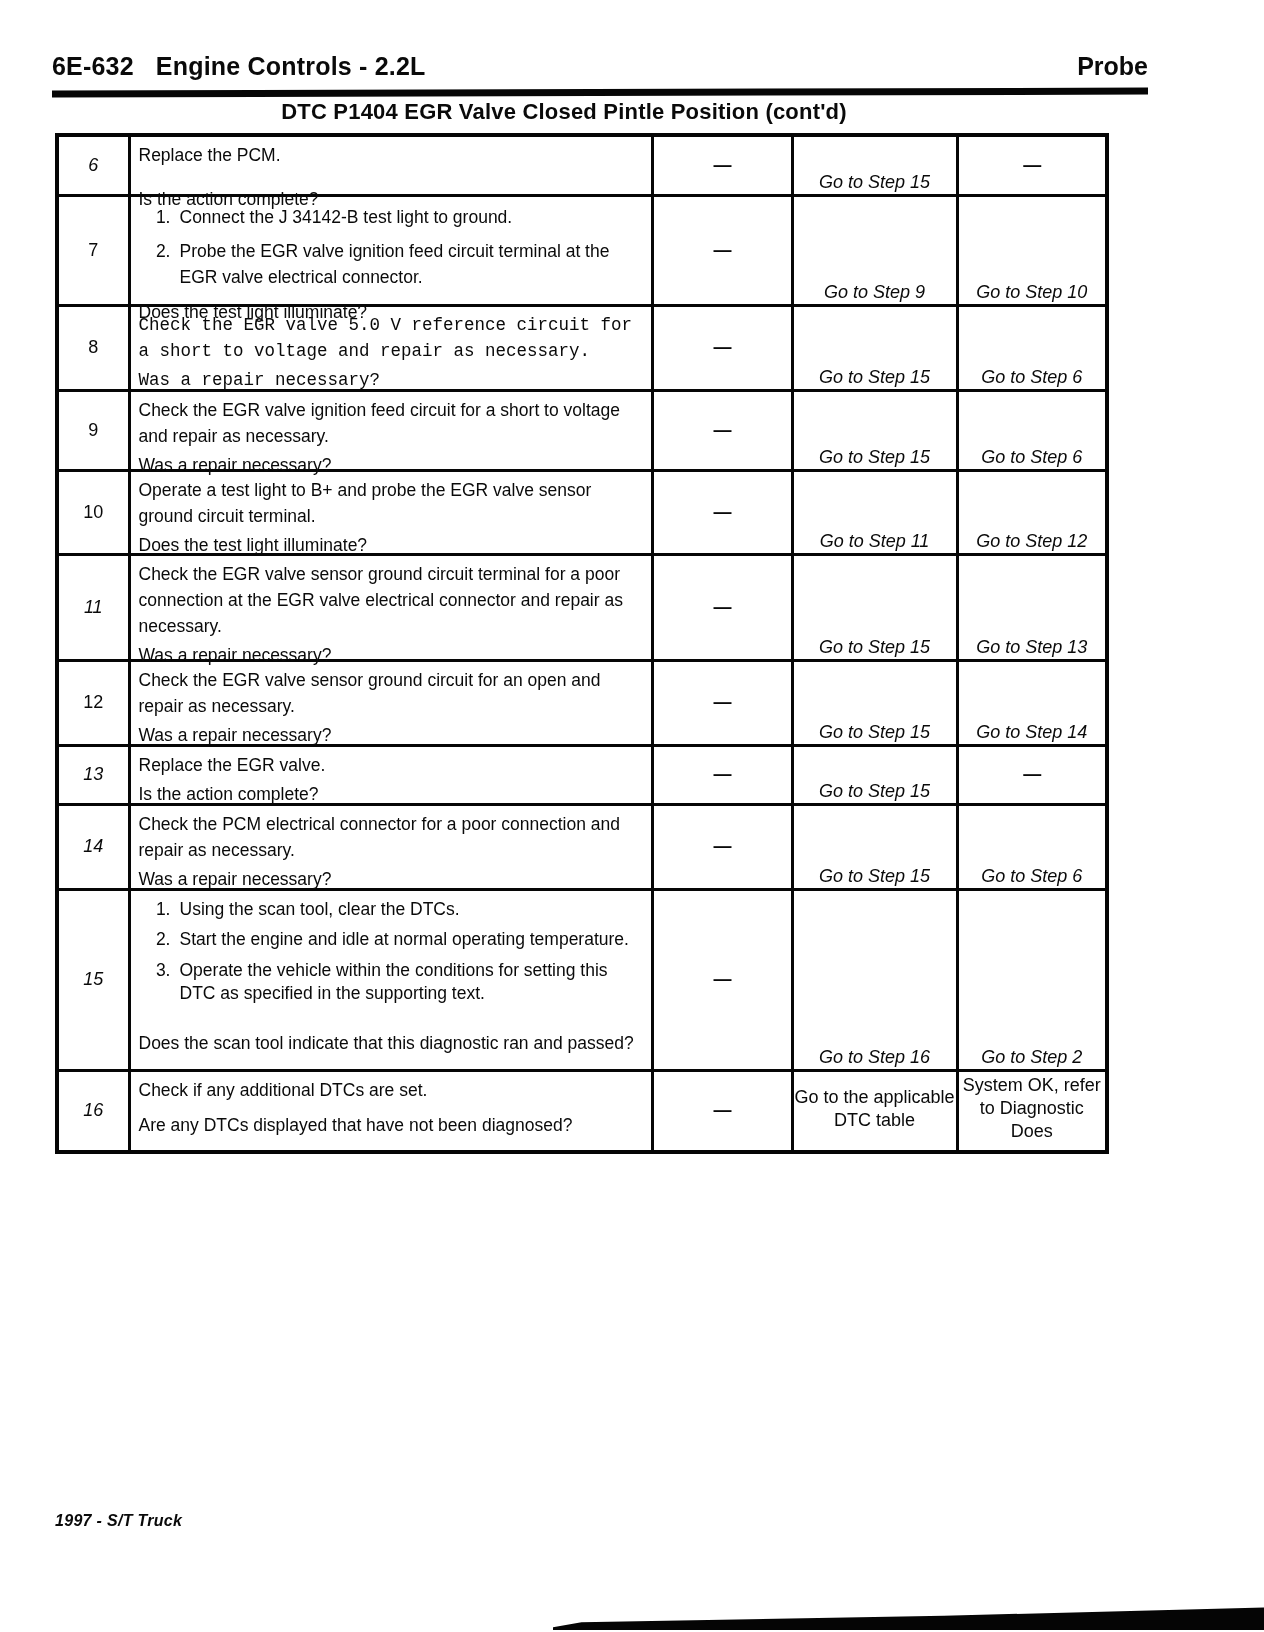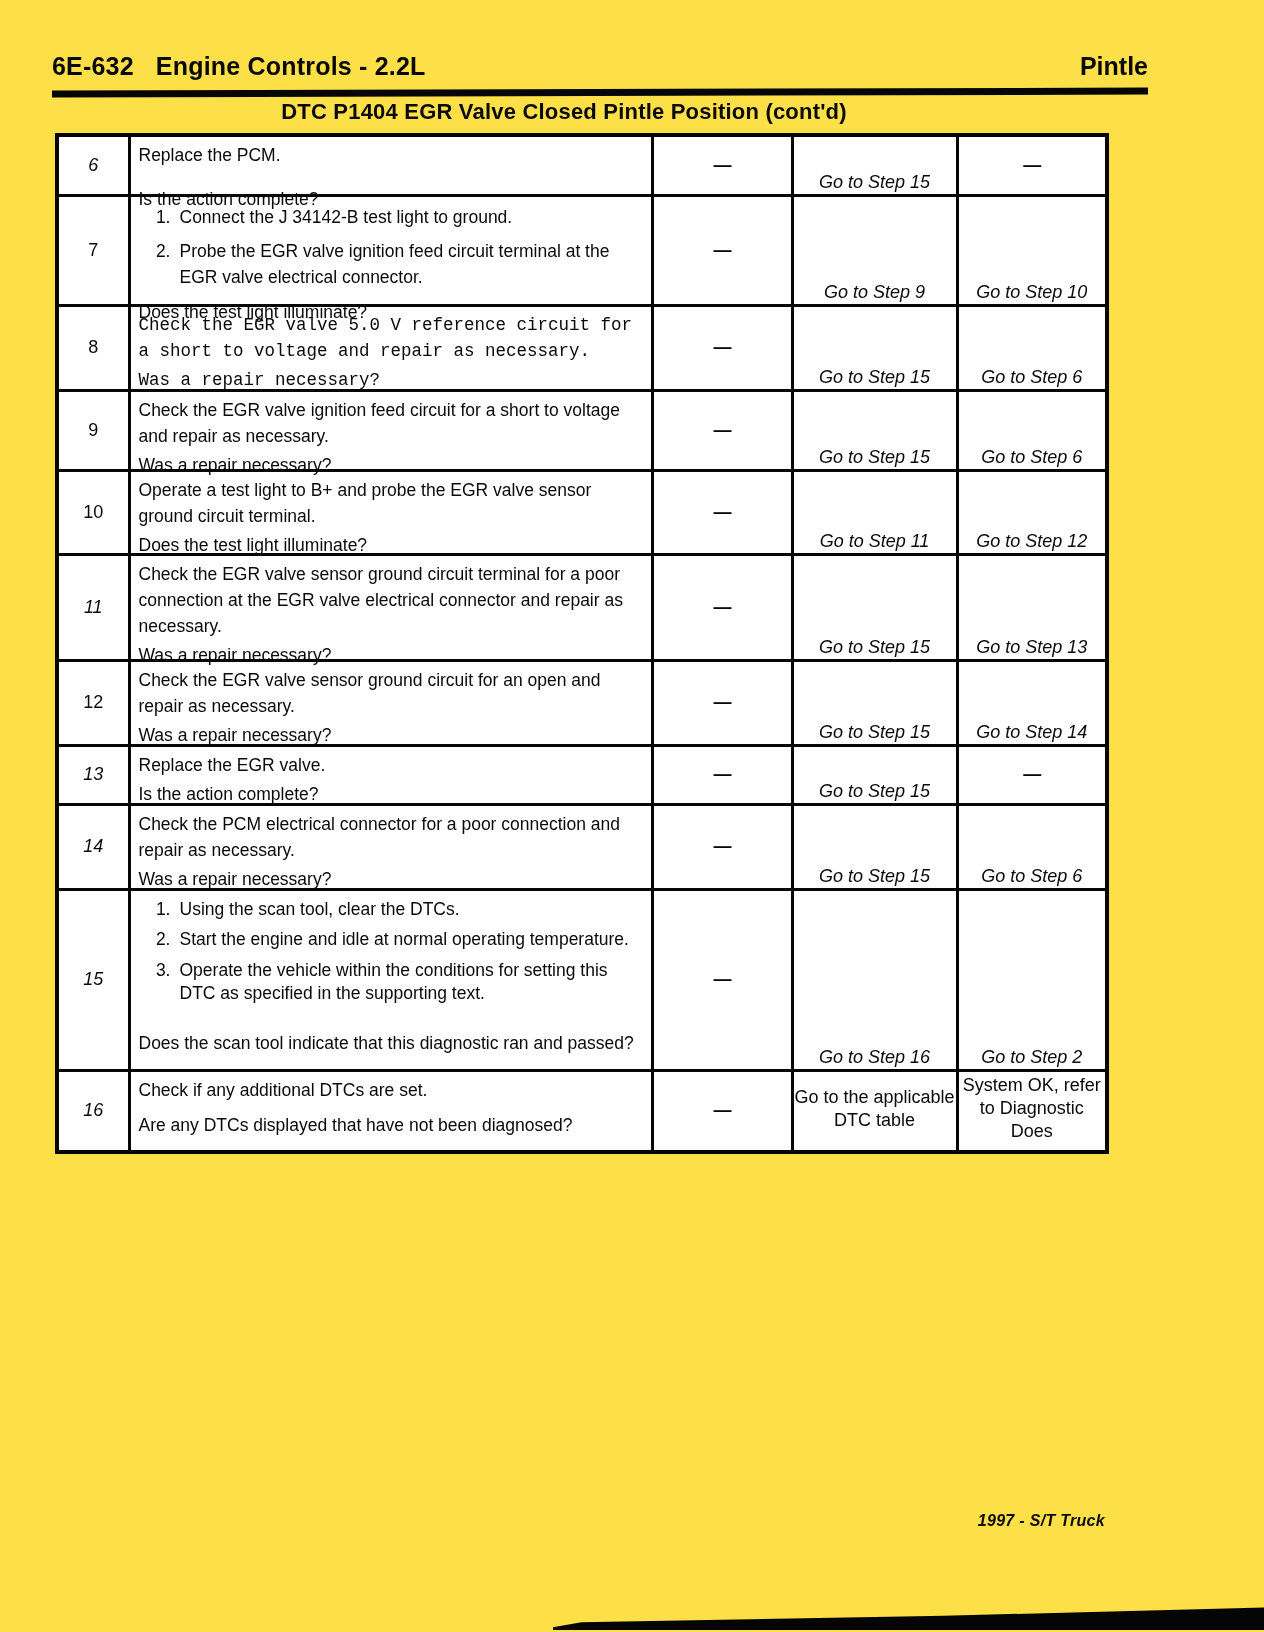--- a/index.html
+++ b/index.html
@@ -1,17 +1,17 @@
 <!DOCTYPE html>
 <html><head>
 <meta charset="utf-8">
 <style>
   html,body{margin:0;padding:0;background:#e8e8e8;}
   .page{
-    position:relative;width:1264px;height:1632px;background:#fde047;
+    position:relative;width:1264px;height:1632px;background:#ffffff;
     font-family:"Liberation Sans",sans-serif;color:#0a0a0a;overflow:hidden;
   }
   
   .pg-header{position:absolute;top:52px;left:52px;right:116px;height:34px;}
   .pg-header .left{position:absolute;left:0;top:0;font-size:25px;font-weight:bold;letter-spacing:.2px;}
   .pg-header .left .code{margin-right:22px;}
   .pg-header .right{position:absolute;right:0;top:0;font-size:25px;font-weight:bold;}
   .hdr-rule{position:absolute;top:89px;left:52px;width:1096px;height:7px;background:#060606;transform:rotate(-0.15deg);}
   
   .doc-title{position:absolute;top:99px;left:39px;width:1050px;text-align:center;
@@ -48,35 +48,35 @@
   tr.r11{height:106px;}tr.r11 .cellv{height:95px;}
   tr.r12{height:85px;} tr.r12 .cellv{height:74px;}
   tr.r13{height:59px;} tr.r13 .cellv{height:48px;}
   tr.r14{height:85px;} tr.r14 .cellv{height:74px;}
   tr.r15{height:181px;}tr.r15 .cellv{height:170px;}
   tr.r15 .line,tr.r15 .num-item .txt,tr.r15 .num-item .num{line-height:23.5px;}
   tr.r15 .num-item{margin:2px 0 5px 0;}
   tr.r16{height:82px;} tr.r16 .cellv{height:71px;}
   tr.r16 .question{margin-top:6px;}
   
-  .footer-note{position:absolute;top:1512px;left:55px;width:1050px;text-align:right;
+  .footer-note{position:absolute;top:1512px;left:55px;width:1050px;
     font-size:16px;font-weight:bold;font-style:italic;letter-spacing:.3px;}
   .bottom-bar{position:absolute;left:553px;right:0;bottom:2px;height:23px;background:#050505;
     clip-path:polygon(0 88%,4% 66%,55% 38%,100% 2%,100% 100%,0 100%);}
 </style>
 </head>
 <body>
 
 <div class="page">
 
   <div class="pg-header">
     <div class="left">
       <span class="code">6E-632</span><span>Engine Controls - 2.2L</span>
     </div>
-    <div class="right">Pintle</div>
+    <div class="right">Probe</div>
   </div>
   <div class="hdr-rule"></div>
 
   <div class="doc-title">DTC P1404 EGR Valve Closed Pintle Position (cont'd)</div>
 
   <div class="tbl-wrap">
     <table class="diag">
       <colgroup>
         <col class="c-step">
           <col class="c-action">

